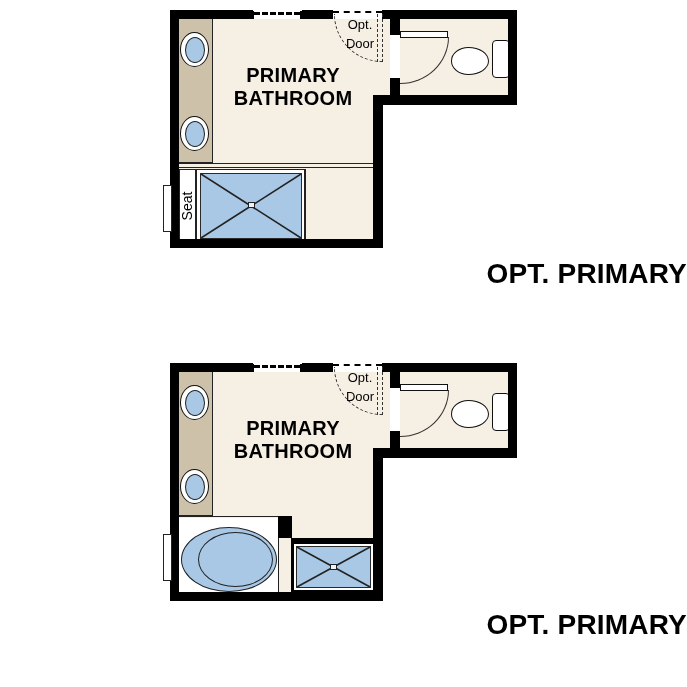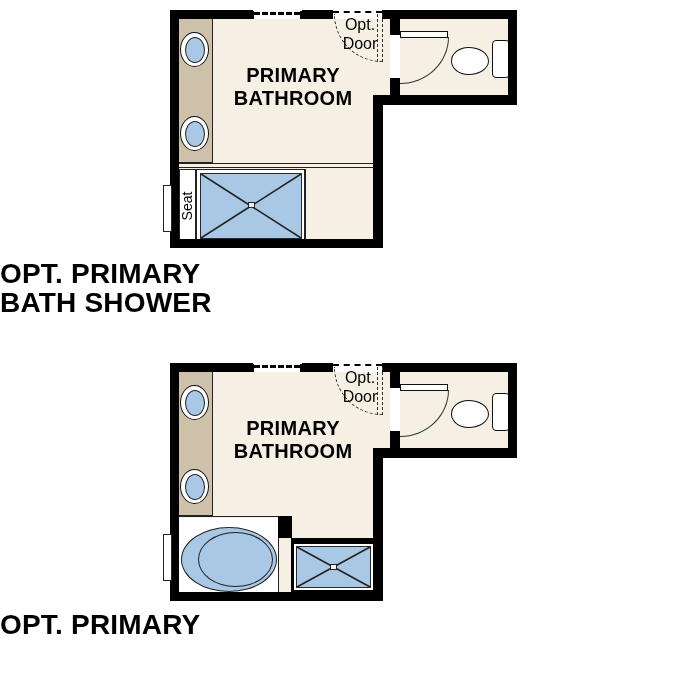--- a/index.html
+++ b/index.html
@@ -56,21 +56,21 @@
   .sink-basin{position:absolute;inset:3.5px;background:var(--blue);
     border:1.2px solid #222;border-radius:50%;}
   .hline{position:absolute;height:0;border-top:1.2px solid var(--line);}
   .vanity-line-1{left:9px;top:153px;} .vanity-line-2{left:9px;top:157px;}
   .w-long{width:194px;} .w-short{width:99px;}
   .window-notch{position:absolute;left:-7px;width:9px;height:47px;background:#fff;
     border:1.2px solid var(--line);box-sizing:border-box;}
   .room-label{position:absolute;left:18px;top:54px;width:210px;text-align:center;
     font-weight:bold;font-size:20px;line-height:23px;letter-spacing:.3px;}
   .optdoor-label{position:absolute;left:166px;top:6px;width:48px;text-align:center;
-    font-size:16px;line-height:18.5px;font-weight:400;}
+    font-size:13px;line-height:18.5px;font-weight:400;}
   
   .seat-strip{position:absolute;left:9px;top:159px;width:17px;height:74px;background:#fff;
     border:1.2px solid var(--line);box-sizing:border-box;display:flex;
     align-items:center;justify-content:center;}
   .seat-strip span{transform:rotate(-90deg);font-size:14px;white-space:nowrap;}
   .pan-outline{position:absolute;left:26px;top:159px;width:109px;height:71px;
     background:#fff;border:1.2px solid var(--line);box-sizing:border-box;}
   .pan-blue{position:absolute;left:30px;top:163px;width:102px;height:66px;
     background:var(--blue);border:1.2px solid #2a2a2a;box-sizing:border-box;}
   .enclosure-vline{position:absolute;left:135px;top:159px;width:0;height:70px;
@@ -87,21 +87,21 @@
   .shower2-frame{position:absolute;left:121px;top:175px;width:85px;height:54px;
     background:var(--wall);}
   .shower2-inset{position:absolute;left:124px;top:181px;width:79px;height:46px;background:#fff;}
   .shower2-blue{position:absolute;left:126px;top:183px;width:75px;height:42px;
     background:var(--blue);border:1px solid #2a2a2a;box-sizing:border-box;}
   .x-svg{position:absolute;inset:0;width:100%;height:100%;}
   .drain{position:absolute;width:7px;height:6px;background:#eef3f9;
     border:1.2px solid #222;box-sizing:border-box;}
   .drain-a{left:47px;top:28px;} .drain-b{left:33px;top:17px;}
   
-  .plan-title{position:absolute;left:0;width:687px;text-align:left;
+  .plan-title{position:absolute;left:0;width:687px;text-align:right;
     font-weight:bold;font-size:28px;line-height:29px;letter-spacing:.2px;}
   .title-1{top:259px;} .title-2{top:610px;}
 </style>
 </head>
 <body>
 
 <div id="page">
 
   <div class="plan" style="top:10px">
     <div class="floor floor-main-upper"></div>
@@ -162,21 +162,20 @@
       <div>BATHROOM</div>
     </div>
     <div class="optdoor-label">
       <div>Opt.</div>
       <div>Door</div>
     </div>
   </div>
 
   <div class="plan-title title-1">
     <div>OPT. PRIMARY</div>
-    <div>BATH SHOWER</div>
   </div>
 
   <div class="plan" style="top:363px">
     <div class="floor floor-main-upper"></div>
     <div class="floor floor-main-lower"></div>
     <div class="floor floor-toilet"></div>
 
     <div class="vanity-counter"></div>
     <div class="sink sink-1">
         <div class="sink-basin"></div>

